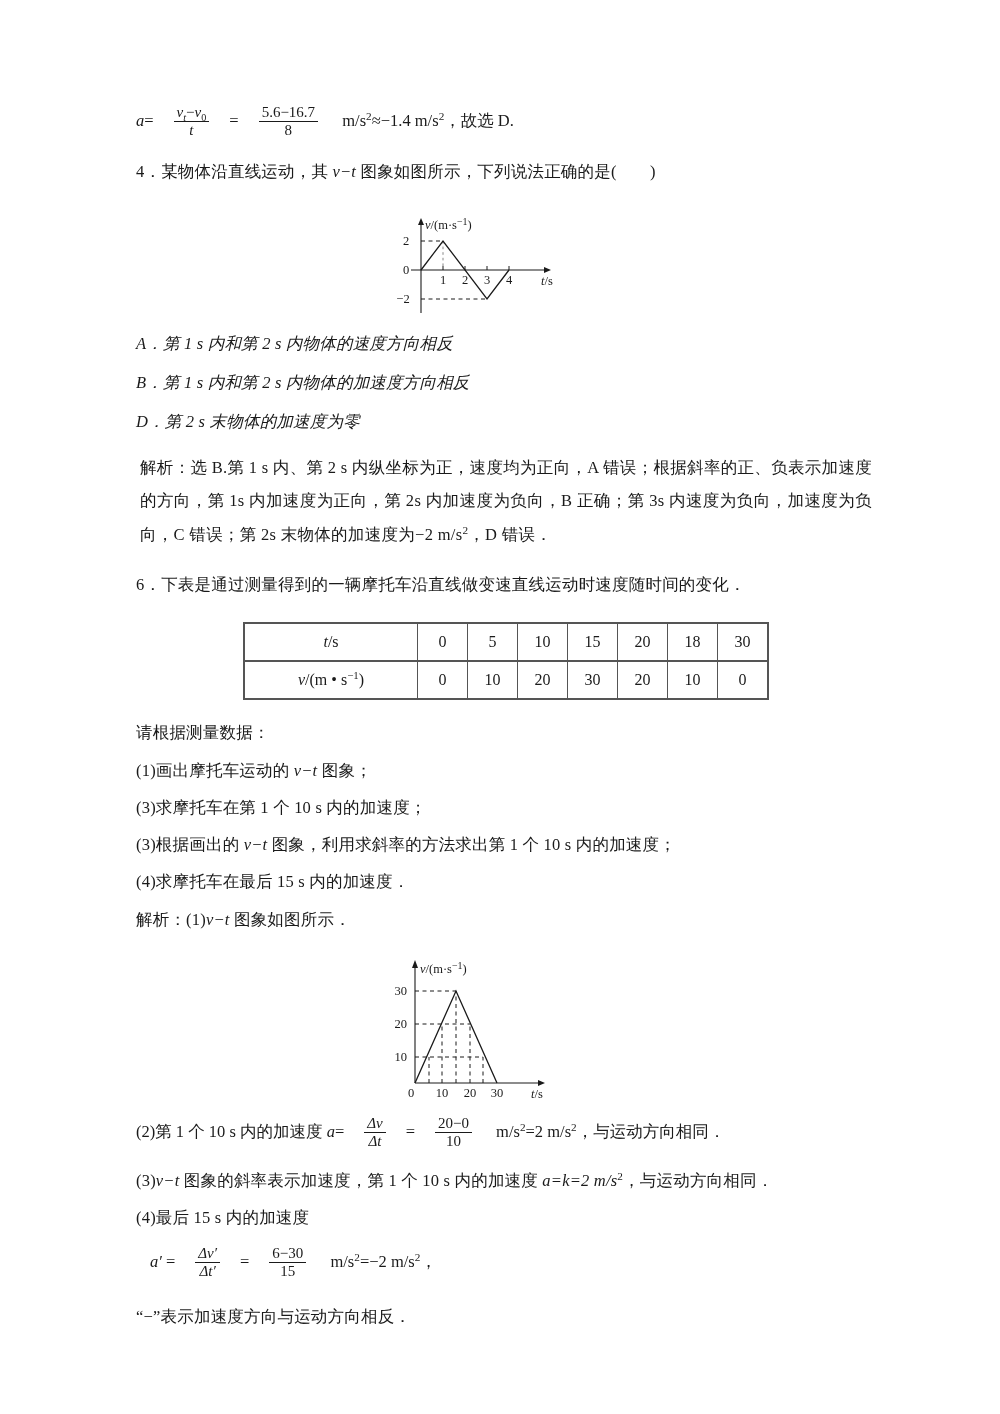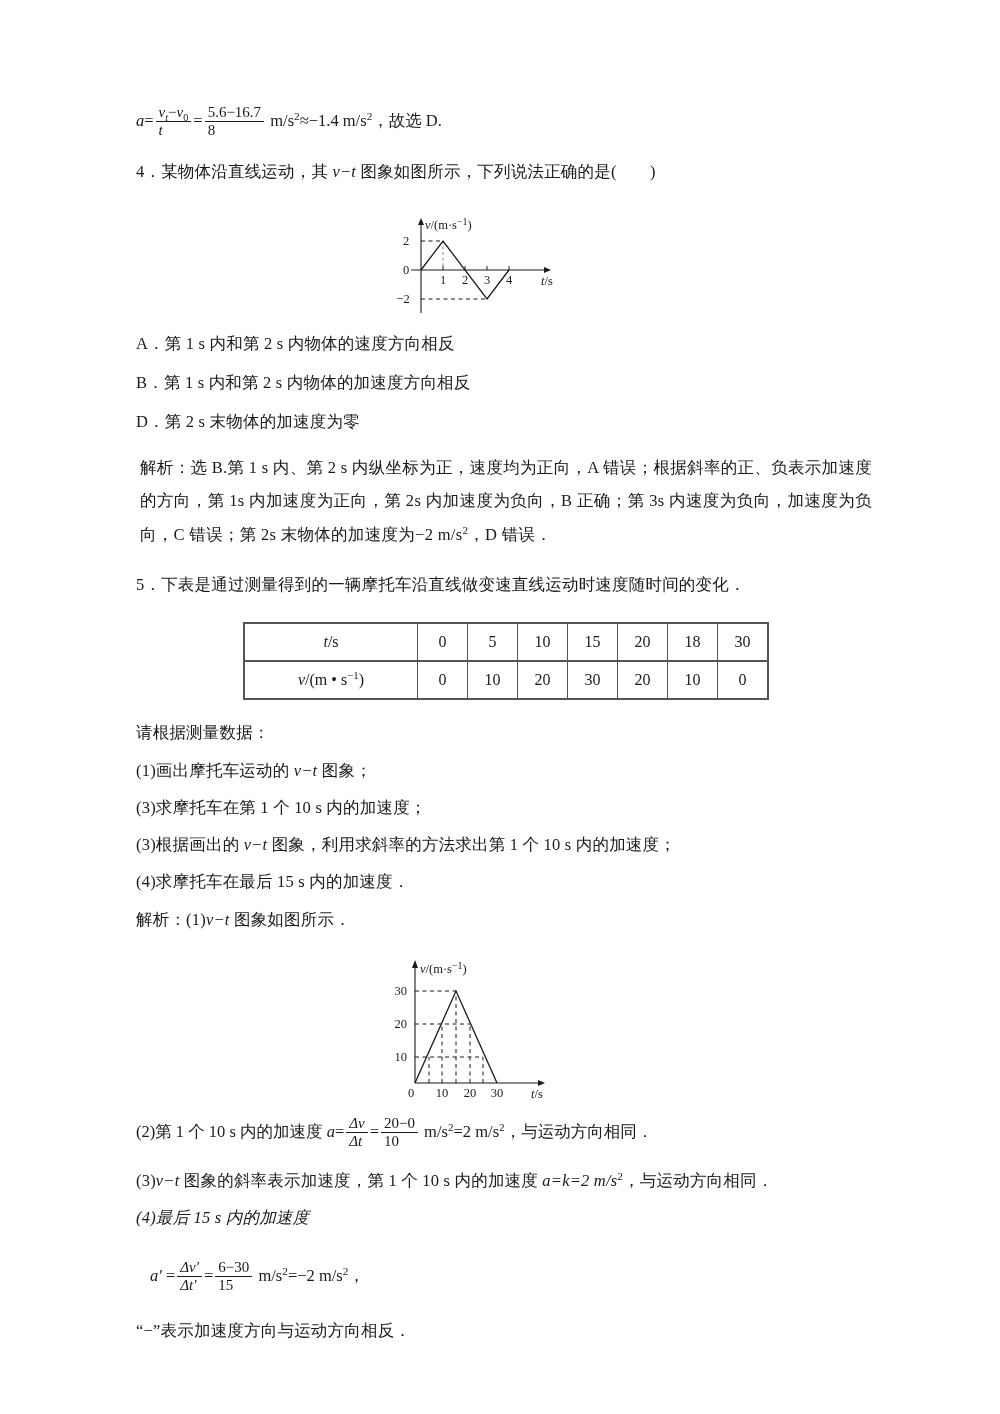--- a/index.html
+++ b/index.html
@@ -38,31 +38,32 @@
     white-space: nowrap;
   }
   .para {
     font-size: 16.5px;
     line-height: 2.05;
     letter-spacing: 0.3px;
     margin: 4px;
     text-align: justify;
   }
   .qline { margin-bottom: 30px; }
-  .opt { margin-bottom: 17px; }
+  .opt { margin-bottom: 17px; font-style: italic; }
   .sub { margin-bottom: 15px; }
   .mi { font-style: italic; font-family: "Liberation Serif", serif; }
   sup { font-size: 0.68em; vertical-align: super; line-height: 0; }
   sub { font-size: 0.68em; vertical-align: sub; line-height: 0; }
 
   
   .frac {
     display: inline-block;
     vertical-align: -0.52em;
-    margin: 0 2px;
+    text-align: center;
+    margin: 0 20px;
     line-height: 1.12;
   }
   .frac .num { display: block; padding: 0 3px; font-size: 15px; }
   .frac .den {
     display: block;
     border-top: 1.2px solid #1a1a1a;
     padding: 0 3px;
     font-size: 15px;
   }
   .eqline {
@@ -177,21 +178,21 @@
   </div>
 
   <div class="line opt">A．第 1 s 内和第 2 s 内物体的速度方向相反</div>
   <div class="line opt">B．第 1 s 内和第 2 s 内物体的加速度方向相反</div>
   <div class="line opt">D．第 2 s 末物体的加速度为零</div>
 
   <div class="para" style="margin-bottom:22px;">
     <span>解析：</span><span>选 B.第 1 s 内、第 2 s 内纵坐标为正，速度均为正向，A 错误；根据斜率的正、负表示加速度的方向，第 1s 内加速度为正向，第 2s 内加速度为负向，B 正确；第 3s 内速度为负向，加速度为负向，C 错误；第 2s 末物体的加速度为−2 m/s</span><sup>2</sup><span>，D 错误．</span>
   </div>
 
-  <div class="line" style="margin-bottom:0;">5．下表是通过测量得到的一辆摩托车沿直线做变速直线运动时速度随时间的变化．</div>
+  <div class="line" style="margin-bottom:0;">6．下表是通过测量得到的一辆摩托车沿直线做变速直线运动时速度随时间的变化．</div>
 
   <div class="table-wrap">
     <table class="data">
       <tbody>
         <tr class="row-t">
           <td class="head"><span class="mi">t</span><span>/s</span></td>
           <td class="val">0</td>
           <td class="val">5</td>
           <td class="val">10</td>
           <td class="val">15</td>
@@ -272,21 +273,21 @@
     </span><span>=</span><span class="frac">
       <span class="num">20−0</span>
       <span class="den">10</span>
     </span><span> m/s</span><sup>2</sup><span>=2 m/s</span><sup>2</sup><span>，与运动方向相同．</span>
   </div>
 
   <div class="line sub">
     <span>(3)</span><span class="mi">v−t</span><span> 图象的斜率表示加速度，第 1 个 10 s 内的加速度 </span><span class="mi">a=k=2 m/s</span><sup>2</sup><span>，与运动方向相同．</span>
   </div>
 
-  <div class="line" style="margin-bottom:30px;font-style:italic;">(4)最后 15 s 内的加速度</div>
+  <div class="line" style="margin-bottom:16px;">(4)最后 15 s 内的加速度</div>
 
   <div class="eqline" style="margin-bottom:26px; padding-left:14px;">
     <span class="mi">a′</span>&nbsp;<span>=</span><span class="frac">
       <span class="num mi">Δv′</span>
       <span class="den mi">Δt′</span>
     </span><span>=</span><span class="frac">
       <span class="num">6−30</span>
       <span class="den">15</span>
     </span><span> m/s</span><sup>2</sup><span>=−2 m/s</span><sup>2</sup><span>，</span>
   </div>

